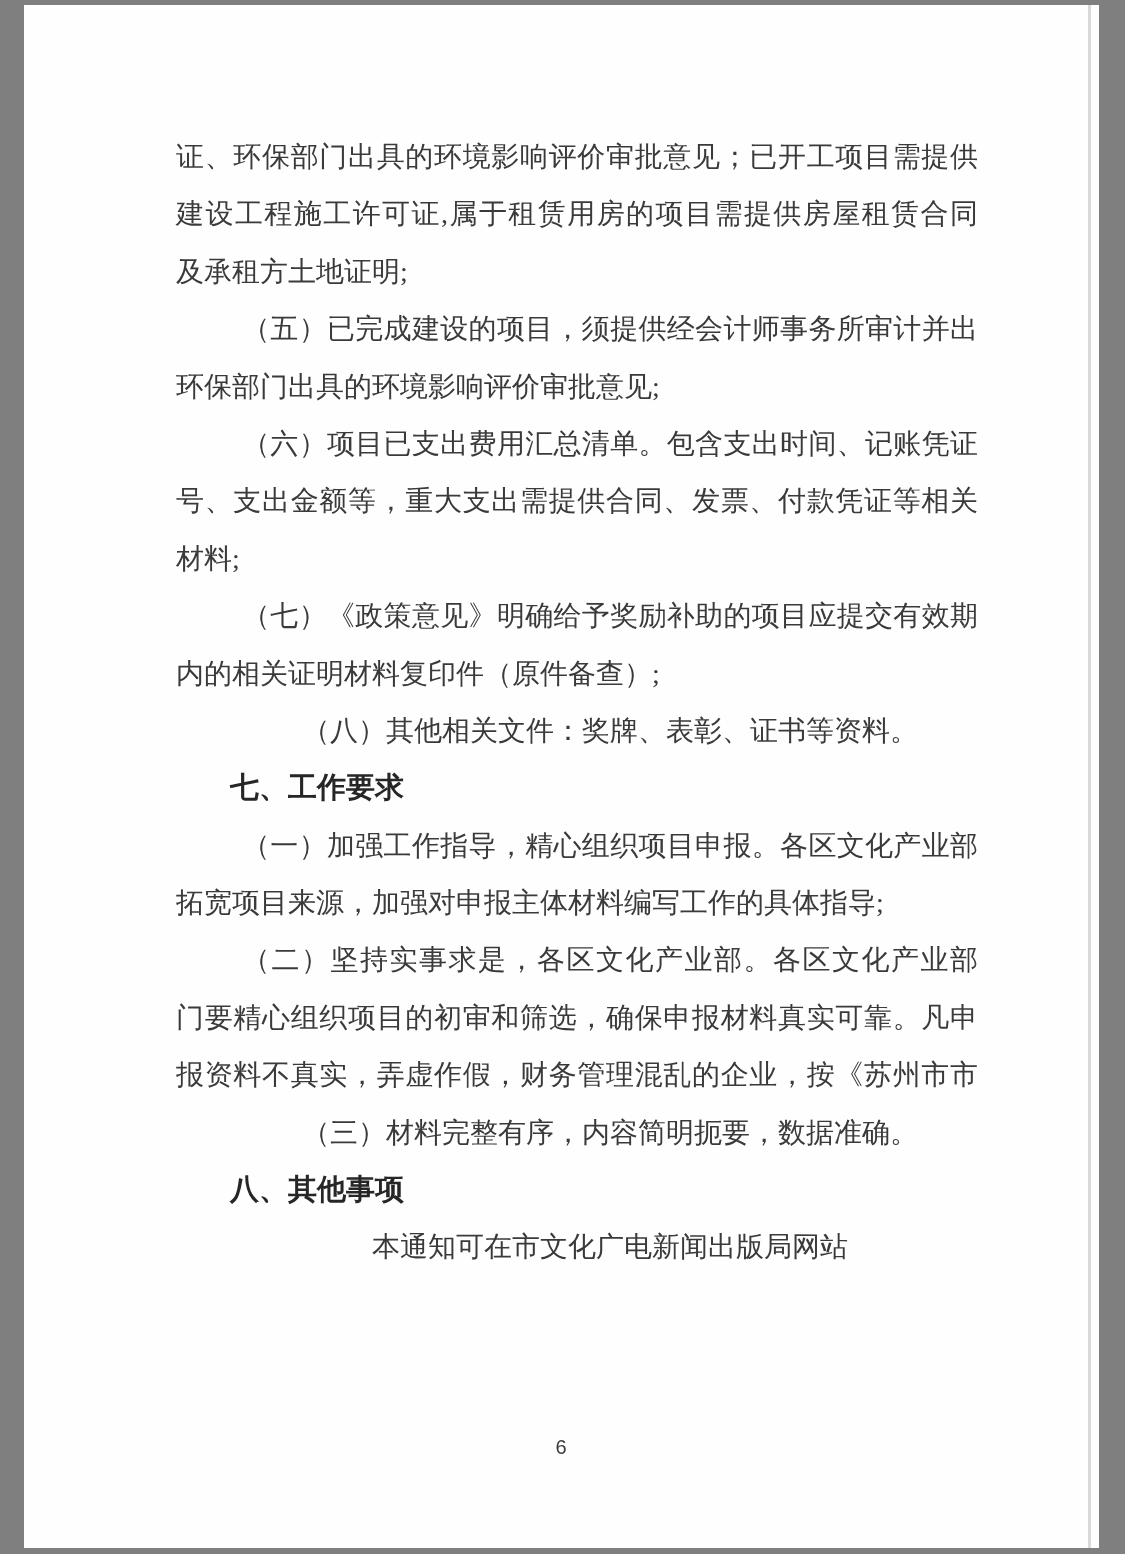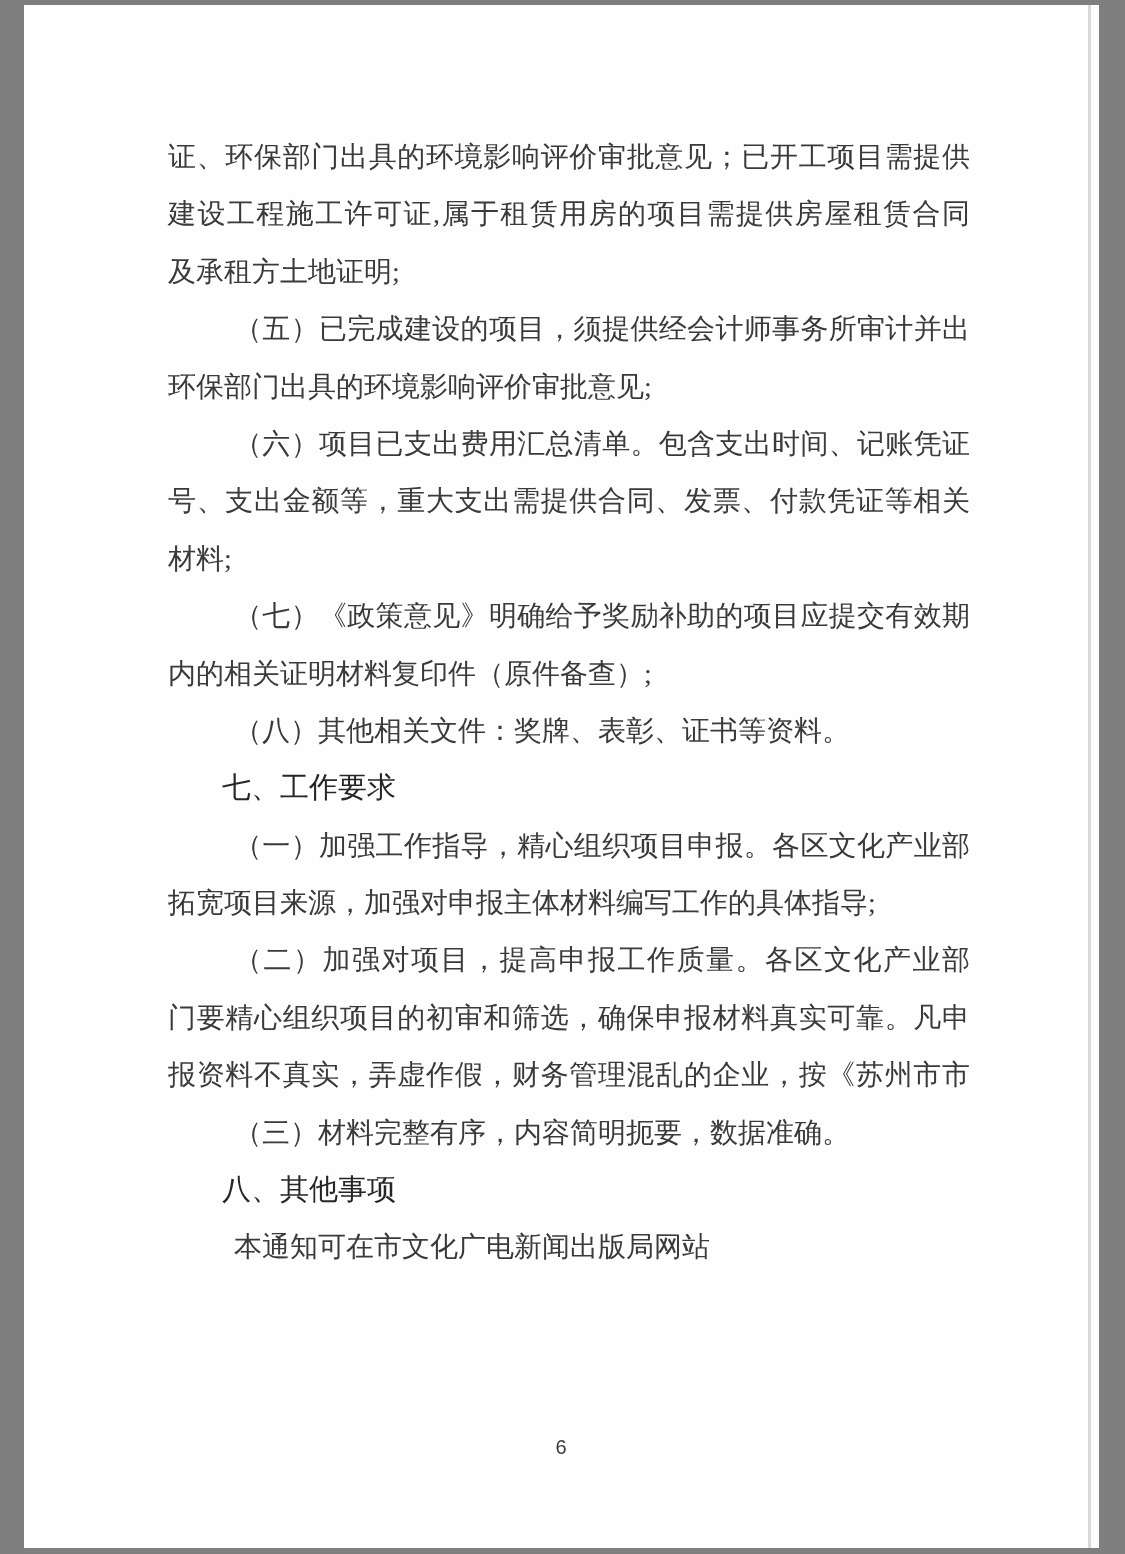--- a/index.html
+++ b/index.html
@@ -13,38 +13,38 @@
   .edge { position: absolute; background: #7f7f7f; }
   .edge-left   { left: 0; top: 0; width: 24px; height: 1554px; }
   .edge-top    { left: 0; top: 0; width: 1125px; height: 5px; }
   .edge-right  { left: 1099px; top: 0; width: 26px; height: 1554px; }
   .edge-bottom { left: 0; top: 1548px; width: 1125px; height: 6px; }
   .page-shadow-line {
     position: absolute; left: 1088px; top: 5px; height: 1543px; width: 3px;
     background: #d9d9d9;
   }
   .doc-body {
-    position: absolute; left: 168px; top: 128px; width: 802px;
+    position: absolute; left: 176px; top: 128px; width: 802px;
   }
   .line {
     height: 57.4px; line-height: 57.4px;
     font-size: 28px; color: #3a3a3a;
     white-space: nowrap;
     letter-spacing: 0;
   }
   .line.full {
     white-space: normal;
     text-align: justify;
     text-align-last: justify;
     text-justify: distribute;
   }
-  .line.para { text-indent: 66px; }
+  .line.para { text-indent: 66px; text-align: center; }
   .line.heading {
     font-family: "Liberation Sans", "DejaVu Sans", sans-serif;
-    font-weight: normal;
+    font-weight: bold;
     font-size: 29px;
     color: #262626;
     text-indent: 54px;
   }
   .page-num {
     position: absolute; left: 160px; top: 1436px; width: 802px;
     text-align: center;
     font-size: 20px; color: #3a3a3a;
     font-family: "Liberation Sans", "DejaVu Sans", sans-serif;
   }
@@ -66,21 +66,21 @@
     <div class="line body">环保部门出具的环境影响评价审批意见;</div>
     <div class="line para full">（六）项目已支出费用汇总清单。包含支出时间、记账凭证</div>
     <div class="line body full">号、支出金额等，重大支出需提供合同、发票、付款凭证等相关</div>
     <div class="line body">材料;</div>
     <div class="line para full">（七）《政策意见》明确给予奖励补助的项目应提交有效期</div>
     <div class="line body">内的相关证明材料复印件（原件备查）;</div>
     <div class="line para">（八）其他相关文件：奖牌、表彰、证书等资料。</div>
     <div class="line heading">七、工作要求</div>
     <div class="line para full">（一）加强工作指导，精心组织项目申报。各区文化产业部</div>
     <div class="line body">拓宽项目来源，加强对申报主体材料编写工作的具体指导;</div>
-    <div class="line para full">（二）加强对项目，提高申报工作质量。各区文化产业部</div>
+    <div class="line para full">（二）坚持实事求是，各区文化产业部。各区文化产业部</div>
     <div class="line body full">门要精心组织项目的初审和筛选，确保申报材料真实可靠。凡申</div>
     <div class="line body full">报资料不真实，弄虚作假，财务管理混乱的企业，按《苏州市市</div>
     <div class="line para">（三）材料完整有序，内容简明扼要，数据准确。</div>
     <div class="line heading">八、其他事项</div>
     <div class="line para">本通知可在市文化广电新闻出版局网站</div>
   </div>
 
 <div class="page-num">6</div>
 
 </body></html>

